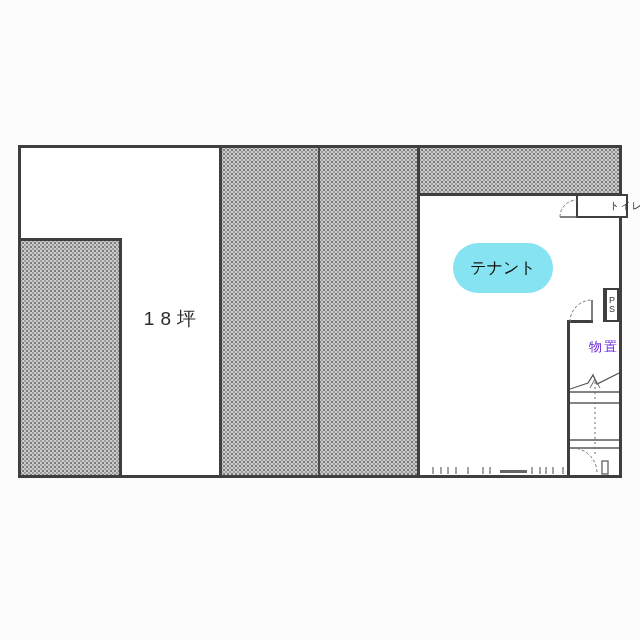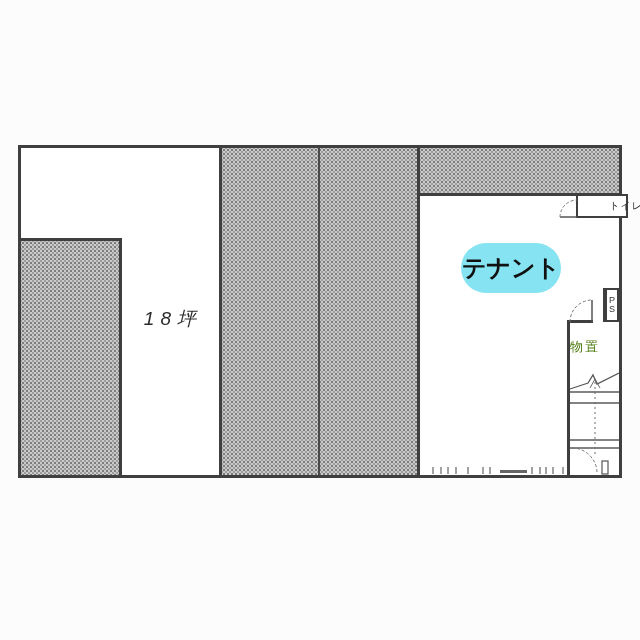--- a/index.html
+++ b/index.html
@@ -31,35 +31,35 @@
   .wall { background:#3f3f3f; }
   .thinwall { background:#4a4a4a; }
   
   .area-label {
     font-size:19px; letter-spacing:0.32em; color:#2b2b2b;
     text-align:center; white-space:nowrap;
   }
   .badge {
     display:flex; align-items:center; justify-content:center;
     border-radius:25px;
-    font-size:24px; font-weight:bold; color:#111;
-    letter-spacing:0; white-space:nowrap;margin-left:8px;
+    font-size:16px; font-weight:normal; color:#111;
+    letter-spacing:0; white-space:nowrap;
   }
   .toilet-box {
     border:2px solid #3f3f3f; background:#fff;
     display:flex; align-items:center; justify-content:center;
     font-size:10px; color:#333; letter-spacing:1px; white-space:nowrap;
   }
   .ps-box {
     border:2px solid #3f3f3f; border-left-width:4px; background:#fff;
     display:flex; flex-direction:column; align-items:center; justify-content:center;
     font-size:9px; line-height:9px; color:#333;
   }
   .storage-label {
-    font-size:13px; color:#4d7c0f; text-align:left; letter-spacing:2px; white-space:nowrap;
+    font-size:13px; color:#6d28d9; text-align:right; letter-spacing:2px; white-space:nowrap;
   }
   svg.details { position:absolute; left:0; top:0; pointer-events:none; }
 </style>
 </head>
 <body style="background: rgb(252, 252, 252);">
 
 <div class="plan">
 
   <div class="abs halftone" style="left:0; top:93px; width:98px; height:234px;"></div>
   <div class="abs wall" style="left:0; top:90px; width:101px; height:3px;"></div>
@@ -69,21 +69,21 @@
   <div class="abs wall" style="left:198px; top:0; width:3px; height:327px;"></div>
   <div class="abs thinwall" style="left:297px; top:0; width:2px; height:327px;"></div>
   <div class="abs wall" style="left:396px; top:0; width:3px; height:327px;"></div>
 
   <div class="abs halftone" style="left:399px; top:0; width:199px; height:45px;"></div>
   <div class="abs wall" style="left:399px; top:45px; width:199px; height:3px;"></div>
 
   <div class="abs wall" style="left:546px; top:174px; width:3px; height:153px;"></div>
   <div class="abs wall" style="left:546px; top:172px; width:26px; height:3px;"></div>
 
-  <div class="abs area-label" style="left:112px; top:158px; width:80px;font-style:italic;">18坪</div>
+  <div class="abs area-label" style="left:112px; top:158px; width:80px;">18坪</div>
 
   <div class="abs badge" style="left: 432px; top: 95px; width: 100px; height: 50px; background: rgb(134, 227, 242);">テナント</div>
 
   <div class="abs toilet-box" style="left:555px; top:46px; width:43px; height:24px;padding-left:48px;">
     <span>トイレ</span>
   </div>
 
   <div class="abs ps-box" style="left:582px; top:140px; width:16px; height:34px;">
     <span>P</span>
     <span>S</span>

